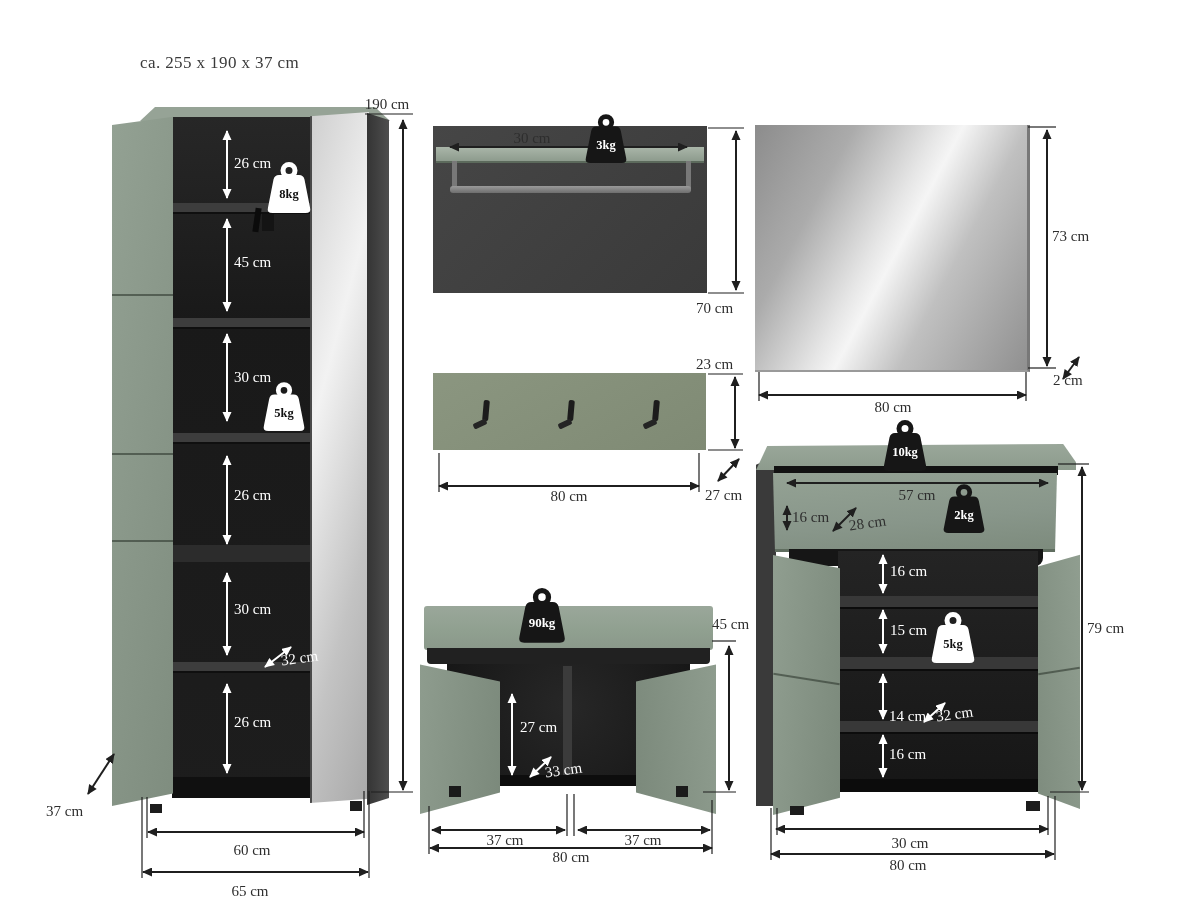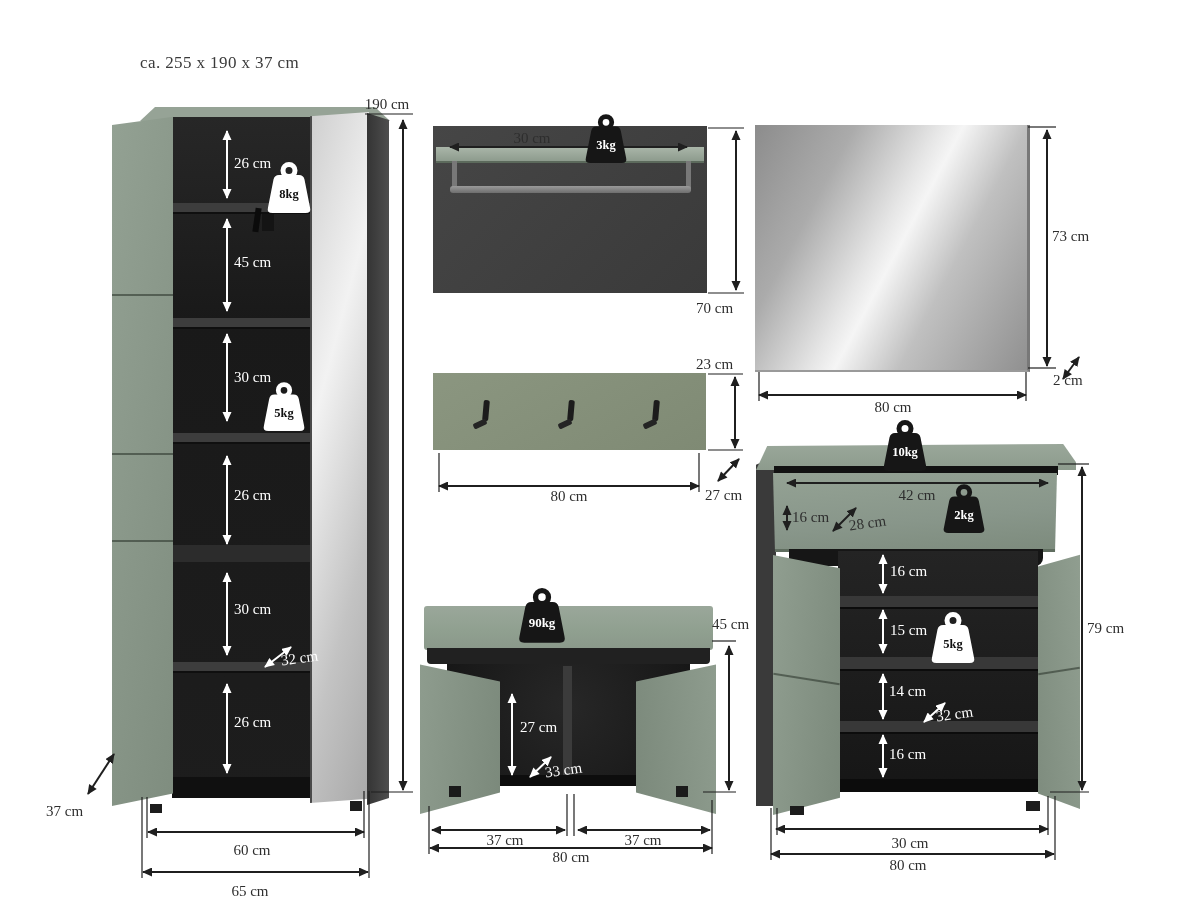--- a/index.html
+++ b/index.html
@@ -230,26 +230,26 @@
   <div class="lbl c" style="left:893px;top:399px">80 cm</div>
   <div class="lbl" style="left:1053px;top:372px">2 cm</div>
 
   <div class="lbl" style="left:712px;top:616px">45 cm</div>
   <div class="lbl w" style="left:520px;top:719px">27 cm</div>
   <div class="lbl w r8" style="left:545px;top:762px">33 cm</div>
   <div class="lbl c" style="left:505px;top:832px">37 cm</div>
   <div class="lbl c" style="left:643px;top:832px">37 cm</div>
   <div class="lbl c" style="left:571px;top:849px">80 cm</div>
 
-  <div class="lbl c" style="left:917px;top:487px">42 cm</div>
+  <div class="lbl c" style="left:917px;top:487px">57 cm</div>
   <div class="lbl" style="left:792px;top:509px">16 cm</div>
   <div class="lbl r8" style="left:849px;top:515px">28 cm</div>
   <div class="lbl w" style="left:890px;top:563px">16 cm</div>
   <div class="lbl w" style="left:890px;top:622px">15 cm</div>
-  <div class="lbl w" style="left:889px;top:683px">14 cm</div>
+  <div class="lbl w" style="left:889px;top:708px">14 cm</div>
   <div class="lbl w r8" style="left:936px;top:706px">32 cm</div>
   <div class="lbl w" style="left:889px;top:746px">16 cm</div>
   <div class="lbl" style="left:1087px;top:620px">79 cm</div>
   <div class="lbl c" style="left:910px;top:835px">30 cm</div>
   <div class="lbl c" style="left:908px;top:857px">80 cm</div>
 
   <div class="weight light" style="left:266px;top:162px">
     <svg width="46" height="54" viewBox="0 0 46 54" style="color:#ffffff">
       <circle cx="23" cy="8.5" r="6" fill="none" stroke="currentColor" stroke-width="5"></circle>
       <path d="M13,13 L33,13 Q37.5,13 38.5,17.5 L44,45.5 Q45.5,51 39.5,51 L6.5,51 Q0.5,51 2,45.5 L7.5,17.5 Q8.5,13 13,13 Z" fill="currentColor"></path>

